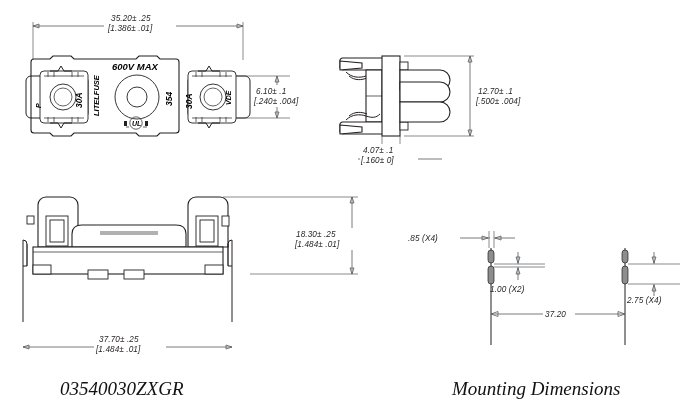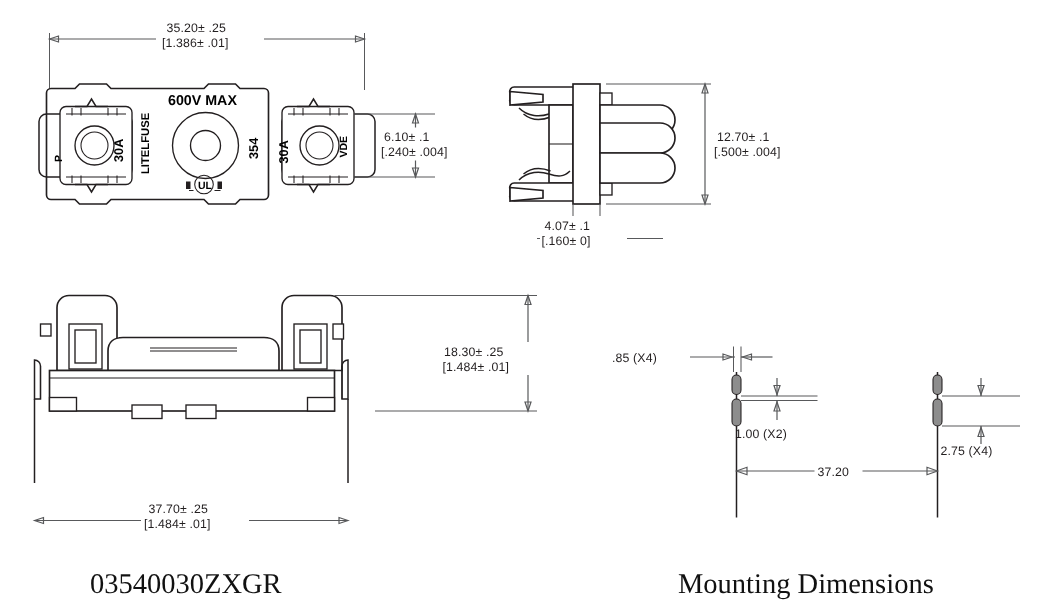--- a/index.html
+++ b/index.html
@@ -1,21 +1,21 @@
 <!DOCTYPE html>
 <html><head>
 <meta charset="utf-8">
 <style>
   html,body{margin:0;padding:0;}
   body{
     width:694px;height:408px;background:#ffffff;
     font-family:"Liberation Sans", sans-serif;
     color:#1a1a1a;overflow:hidden;position:relative;
   }
-  #sheet{position:absolute;left:0;top:0;width:694px;height:398px;}
+  #sheet{position:absolute;left:0;top:0;width:694px;height:398px;font-style:italic;}
   svg{display:block;}
   .dimtxt{
     font-family:"Liberation Sans", sans-serif;
     font-size:8.2px;fill:#231f20;letter-spacing:.1px;
   }
   .caption{
     font-family:"Liberation Serif", serif;
     font-size:19px;fill:#111111;
   }
   .partmark{

